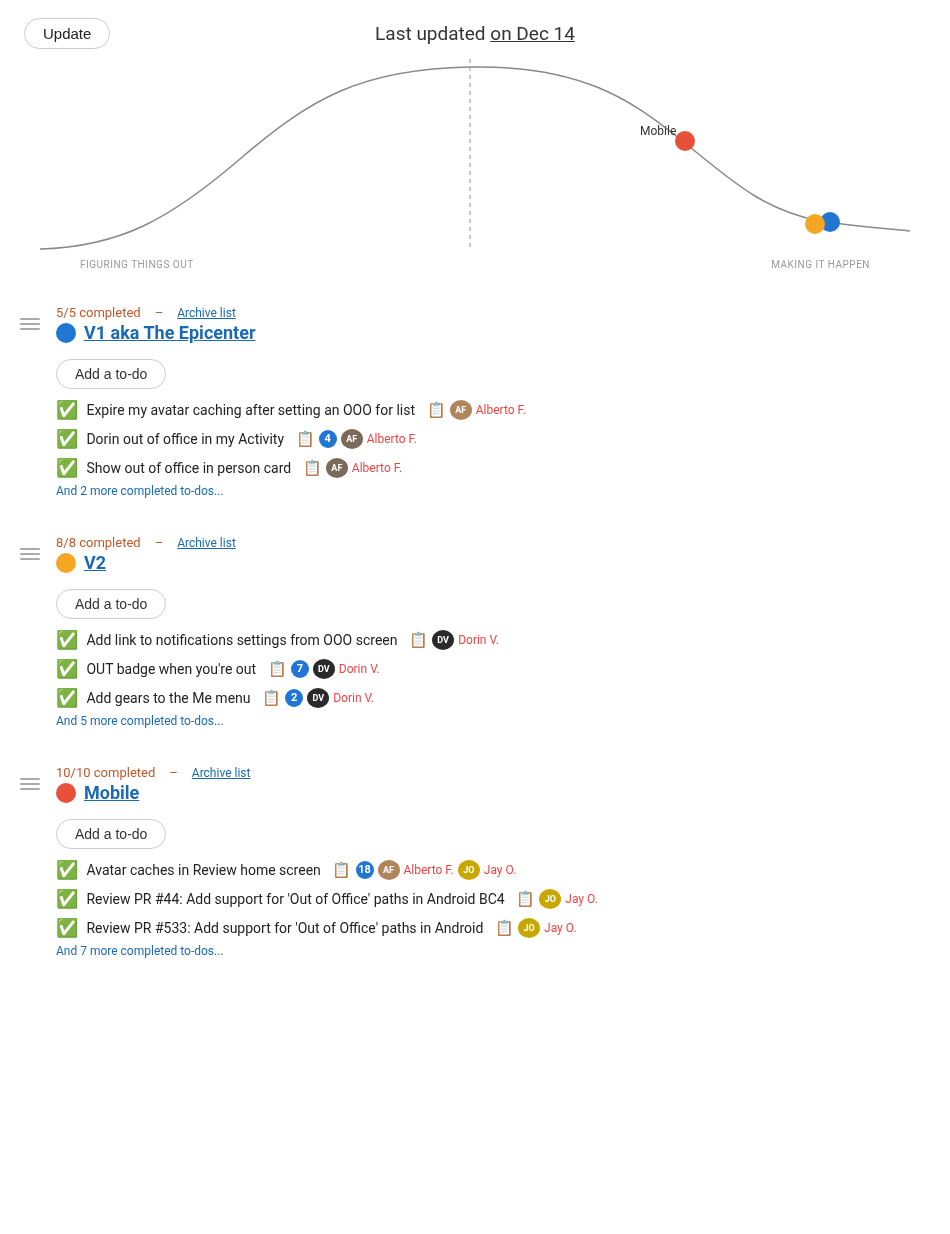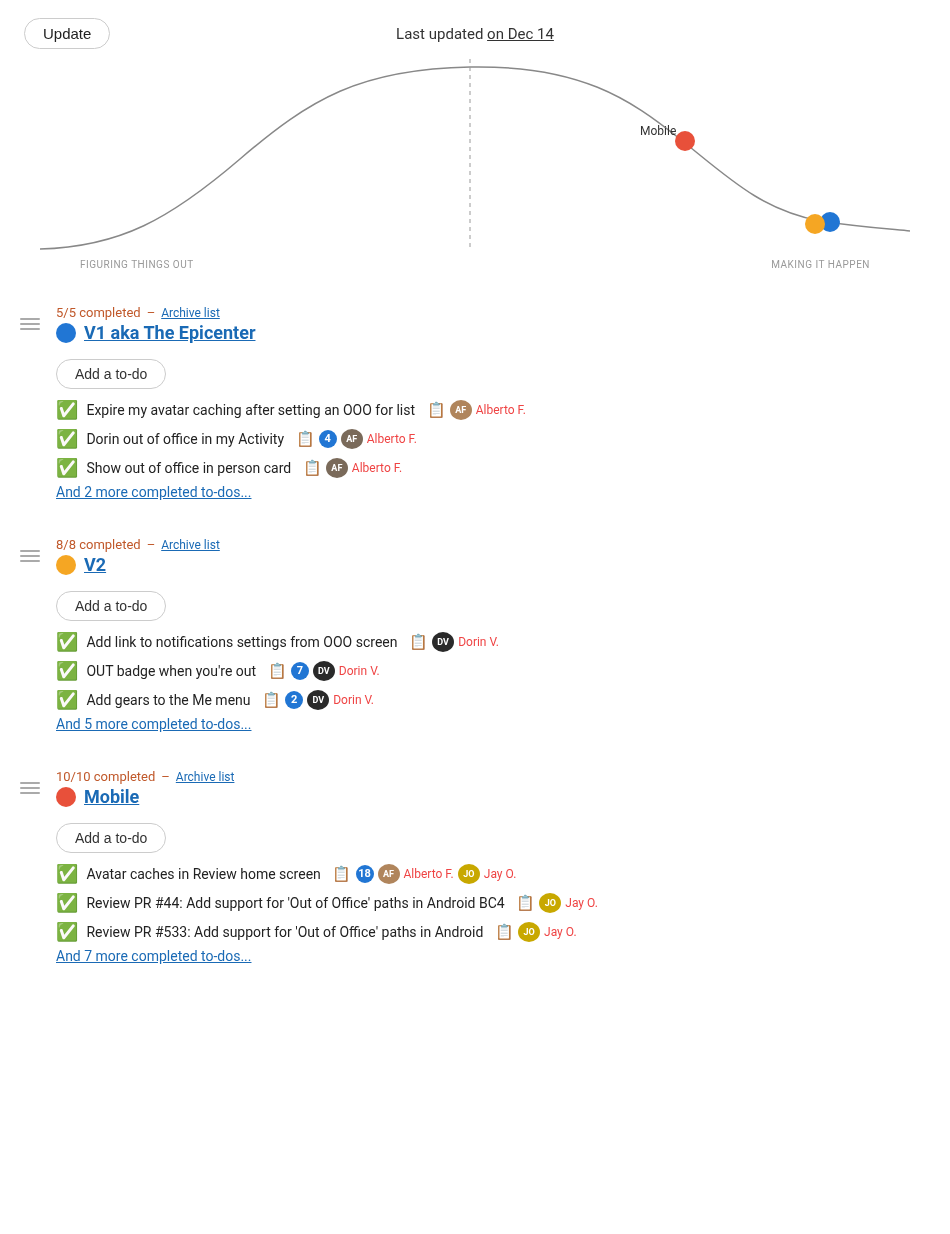--- a/index.html
+++ b/index.html
@@ -24,21 +24,21 @@
       border-radius: 20px;
       padding: 6px 18px;
       font-size: 15px;
       cursor: pointer;
       color: #222;
     }
     .last-updated {
       position: absolute;
       left: 50%;
       transform: translateX(-50%);
-      font-size: 15px;
+      font-size: 19px;
       color: #333;
     }
     .last-updated a {
       color: #333;
       text-decoration: underline;
     }
 
     
     .chart-area {
       position: relative;
@@ -92,21 +92,21 @@
     .milestone-title-row {
       display: flex;
       flex-direction: column;
       gap: 2px;
     }
     .milestone-completed {
       font-size: 13px;
       color: #c0582a;
       display: flex;
       align-items: center;
-      gap: 6px;
+      gap: 14px;
     }
     .archive-link {
       color: #1a6ab5;
       text-decoration: underline;
       cursor: pointer;
       font-size: 12px;
     }
     .milestone-name-row {
       display: flex;
       align-items: center;
@@ -194,22 +194,21 @@
       font-weight: bold;
       flex-shrink: 0;
       overflow: hidden;
     }
     .avatar-text {
       font-size: 12px;
       color: #ef4444;
     }
     .more-todos {
       color: #1a6ab5;
-      text-decoration: underline;
-      font-size: 14px;
+      font-size: 12px;
       cursor: pointer;
       margin-top: 6px;
       display: inline-block;
       margin-left: 56px;
       padding: 0 20px 0 0;
     }
   </style>
 </head>
 <body>
 

